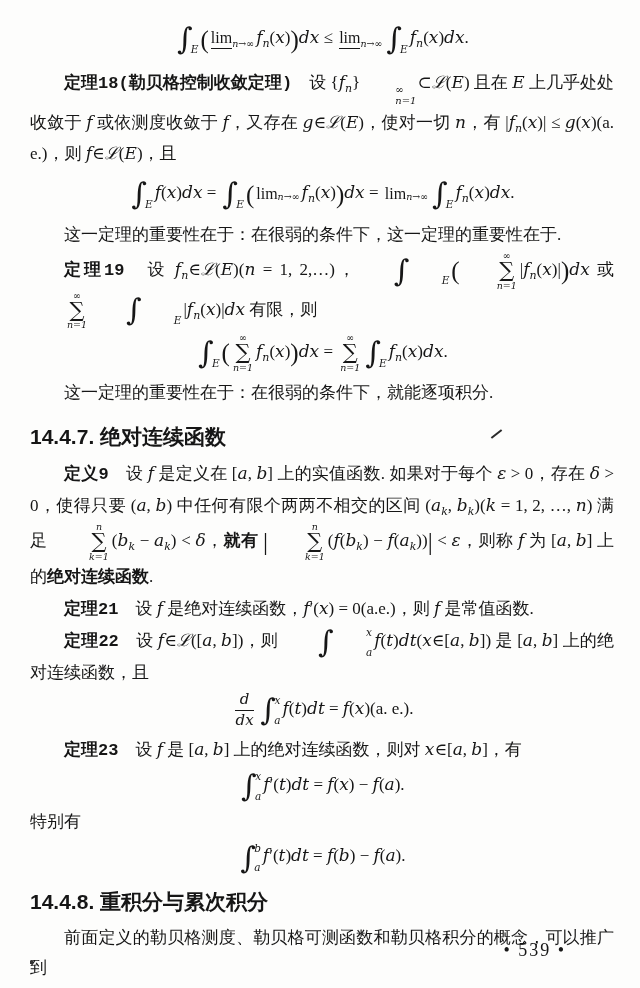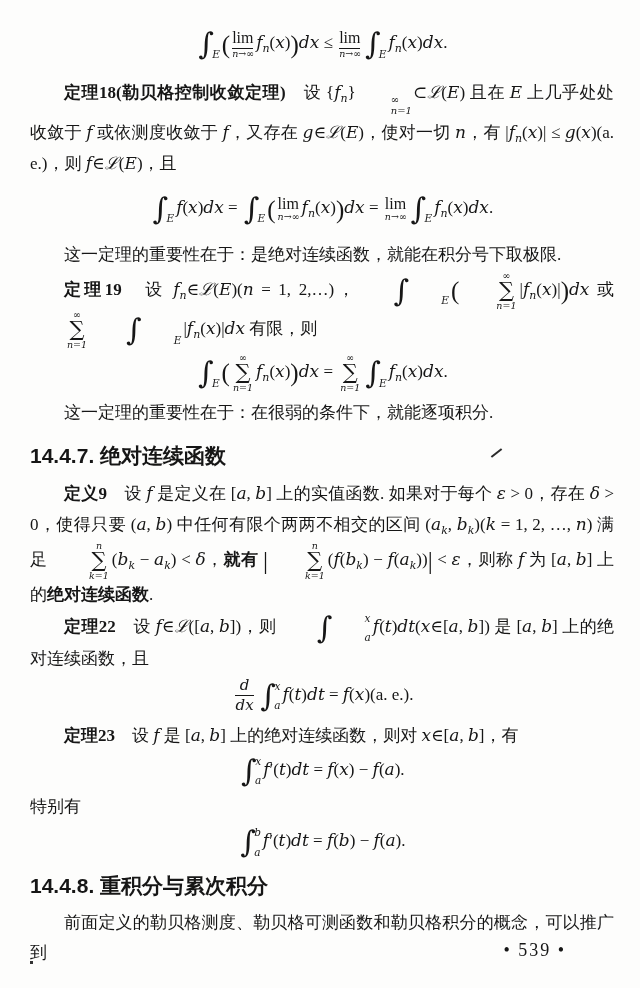--- a/index.html
+++ b/index.html
@@ -11,33 +11,33 @@
     color:#161616;
     font-family:"Liberation Serif","DejaVu Serif",serif;
     font-size:17px;line-height:1.78;
     overflow:hidden;
   }
   .para{margin:0;text-align:justify;}
   .ind{text-indent:2em;}
   .formula{text-align:center;margin:3px 0 5px;}
   h2.sec{font-size:21px;font-weight:700;margin:14px 0 8px;line-height:1.3;position:relative;font-family:"Liberation Sans","DejaVu Sans",sans-serif;}
   
-  .bd{font-weight:700;font-family:Liberation Serif, serif;}
+  .bd{font-weight:700;font-family:Liberation Mono, monospace;}
   .it,.scr{font-style:italic;font-family:"DejaVu Serif","Liberation Serif",serif;}
   .msub{font-size:11px;font-style:italic;vertical-align:-4px;font-family:"DejaVu Serif",serif;}
   .ss{display:inline-flex;flex-direction:column;align-items:flex-start;font-size:10px;line-height:1.15;vertical-align:-5px;font-style:italic;font-family:"DejaVu Serif",serif;margin:0 1px;}
   .int{display:inline-flex;align-items:center;vertical-align:middle;margin:0 2px;}
   .int-g{font-size:30px;line-height:1;font-style:normal;font-family:"DejaVu Serif",serif;}
   .int-l{display:inline-flex;flex-direction:column;justify-content:space-between;height:32px;font-size:10.5px;line-height:1;font-style:italic;font-family:"DejaVu Serif",serif;margin-left:-2px;}
   .int-hi{margin-top:1px;}
   .int-lo{margin-bottom:1px;}
   .sum{display:inline-flex;flex-direction:column;align-items:center;vertical-align:middle;font-size:9.5px;line-height:1.05;margin:0 3px;font-family:"DejaVu Serif",serif;}
   .sum-t,.sum-b{font-style:italic;}
   .sum-s{font-size:21px;line-height:0.95;font-style:normal;}
-  .lim{display:inline-flex;flex-direction:column;align-items:flex-start;vertical-align:middle;line-height:1.05;margin:13px 2px;}
+  .lim{display:inline-flex;align-items:flex-end;vertical-align:middle;line-height:1.05;margin:13px 2px;}
   .lim-w{font-size:16px;}
   .lim-w.bar{border-bottom:1.5px solid currentColor;padding-bottom:1px;}
   .lim-b{font-size:9.5px;font-style:italic;font-family:"DejaVu Serif",serif;}
   .frac{display:inline-flex;flex-direction:column;align-items:center;vertical-align:middle;line-height:1.15;font-size:15px;font-style:italic;font-family:"DejaVu Serif",serif;margin:0 3px;}
   .frac-t{border-bottom:1.5px solid currentColor;padding:0 5px 1px;}
   .frac-b{padding:1px 2px 0;}
   .bigd{font-size:25px;line-height:1;vertical-align:middle;font-weight:400;}
   .pagenum{position:absolute;right:74px;bottom:22px;font-size:18px;letter-spacing:2px;}
   .scan-mark{position:absolute;left:460px;top:10px;width:13px;border-top:2px solid #2a2a2a;transform:rotate(-38deg);}
   .scan-dot{position:absolute;left:30px;bottom:24px;width:3px;height:3px;background:#333;}
@@ -91,21 +91,21 @@
         <span class="lim-w">lim</span>
         <span class="lim-b">n→∞</span>
       </span><span class="int">
         <span class="int-g">∫</span>
         <span class="int-l">
           <span class="int-hi">&nbsp;</span>
           <span class="int-lo">E</span>
         </span>
       </span><span class="it">f</span><span class="msub">n</span><span class="tx">(</span><span class="it">x</span><span class="tx">)</span><span class="it">dx</span><span class="tx">.</span></div>
 
-  <p class="para ind"><span class="tx">这一定理的重要性在于：是绝对连续函数，就能在积分号下取极限.</span></p>
+  <p class="para ind"><span class="tx">这一定理的重要性在于：在很弱的条件下，这一定理的重要性在于.</span></p>
 
   <p class="para ind"><span class="bd">定理19</span><span class="tx">　设 </span><span class="it">f</span><span class="msub">n</span><span class="tx">∈</span><span class="scr">ℒ</span><span class="tx">(</span><span class="it">E</span><span class="tx">)(</span><span class="it">n</span><span class="tx"> = 1, 2,…)，</span><span class="int">
         <span class="int-g">∫</span>
         <span class="int-l">
           <span class="int-hi">&nbsp;</span>
           <span class="int-lo">E</span>
         </span>
       </span><span class="bigd">(</span><span class="sum">
         <span class="sum-t">∞</span>
         <span class="sum-s">∑</span>
@@ -155,20 +155,21 @@
         <span class="sum-t">n</span>
         <span class="sum-s">∑</span>
         <span class="sum-b">k=1</span>
       </span><span class="tx">(</span><span class="it">b</span><span class="msub">k</span><span class="tx"> − </span><span class="it">a</span><span class="msub">k</span><span class="tx">) &lt; </span><span class="it">δ</span><span class="tx">，</span><span class="bd">就有</span><span class="tx"> </span><span class="bigd">|</span><span class="sum">
         <span class="sum-t">n</span>
         <span class="sum-s">∑</span>
         <span class="sum-b">k=1</span>
       </span><span class="tx">(</span><span class="it">f</span><span class="tx">(</span><span class="it">b</span><span class="msub">k</span><span class="tx">) − </span><span class="it">f</span><span class="tx">(</span><span class="it">a</span><span class="msub">k</span><span class="tx">))</span><span class="bigd">|</span><span class="tx"> &lt; </span><span class="it">ε</span><span class="tx">，则称 </span><span class="it">f</span><span class="tx"> 为 [</span><span class="it">a</span><span class="tx">, </span><span class="it">b</span><span class="tx">] 上的</span><span class="bd">绝对连续函数</span><span class="tx">.</span></p>
 
 
+  <p class="para ind"><span class="bd">定理21</span><span class="tx">　设 </span><span class="it">f</span><span class="tx"> 是绝对连续函数，</span><span class="it">f</span><span class="tx">′(</span><span class="it">x</span><span class="tx">) = 0(a.e.)，则 </span><span class="it">f</span><span class="tx"> 是常值函数.</span></p>
 
   <p class="para ind"><span class="bd">定理22</span><span class="tx">　设 </span><span class="it">f</span><span class="tx">∈</span><span class="scr">ℒ</span><span class="tx">([</span><span class="it">a</span><span class="tx">, </span><span class="it">b</span><span class="tx">])，则 </span><span class="int">
         <span class="int-g">∫</span>
         <span class="int-l">
           <span class="int-hi">x</span>
           <span class="int-lo">a</span>
         </span>
       </span><span class="it">f</span><span class="tx">(</span><span class="it">t</span><span class="tx">)</span><span class="it">dt</span><span class="tx">(</span><span class="it">x</span><span class="tx">∈[</span><span class="it">a</span><span class="tx">, </span><span class="it">b</span><span class="tx">]) 是 [</span><span class="it">a</span><span class="tx">, </span><span class="it">b</span><span class="tx">] 上的绝对连续函数，且</span></p>
 
   <div class="formula"><span class="frac">

